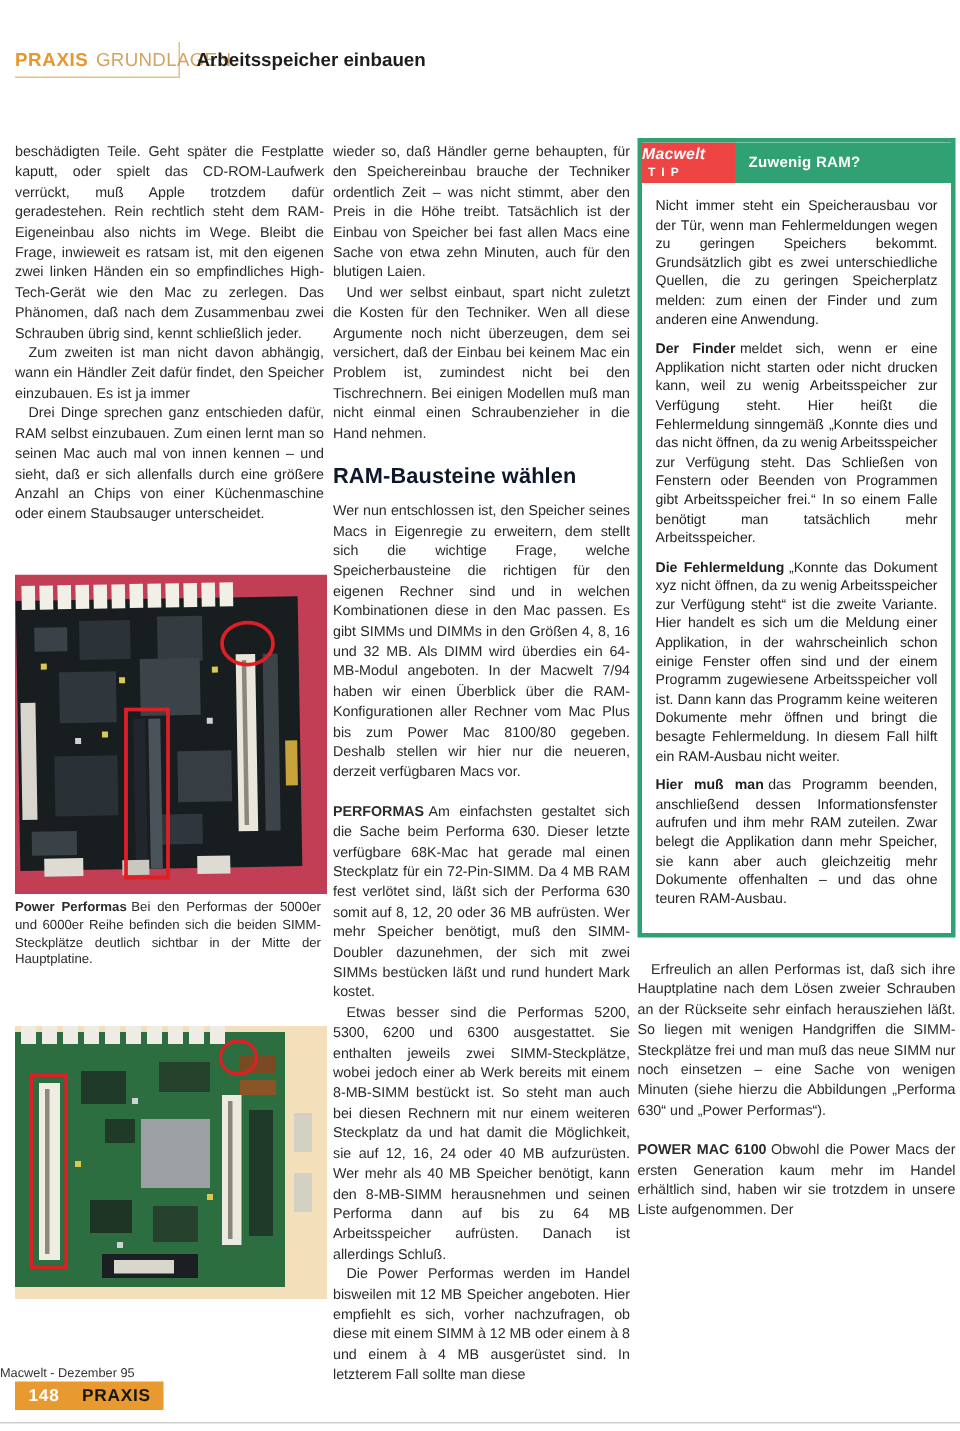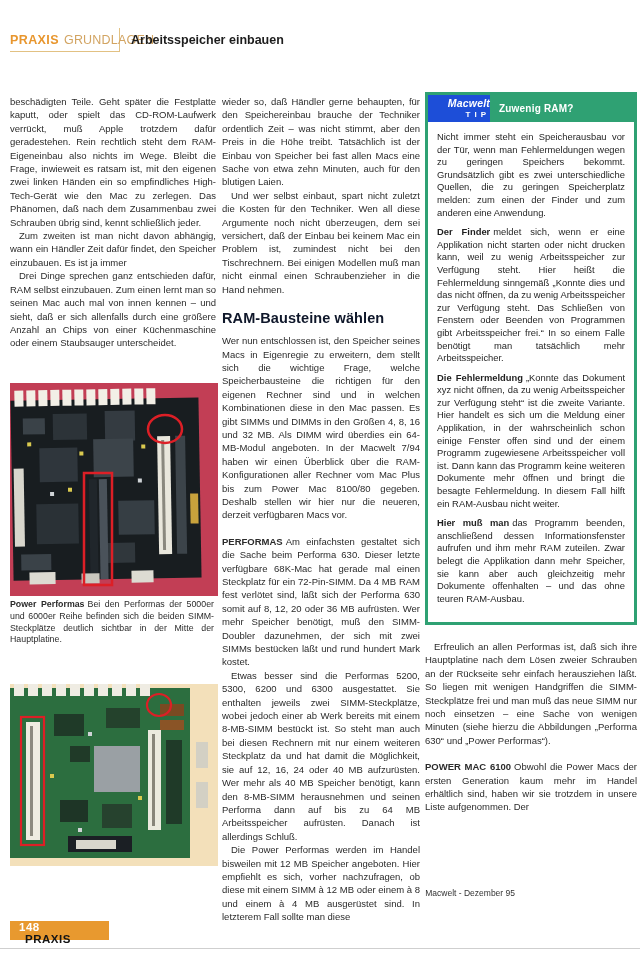--- a/index.html
+++ b/index.html
@@ -33,34 +33,34 @@
   .photo2{top:684px;}
   .caption{position:absolute;left:10px;width:204px;font-size:8.8px;line-height:11.8px;text-align:justify;color:#2b2b2b;}
   .caption1{top:599px;}
   .caption2{top:869px;}
   
   .tipbox{
     position:absolute;left:425px;top:92px;width:212px;height:533px;
     border:3px solid #2FA173;background:#fff;box-sizing:border-box;overflow:hidden;
   }
   .tip-head{display:flex;align-items:stretch;background:#2FA173;height:27px;}
-  .tip-logo{width:62px;background:#1d4ed8;color:#fff;display:flex;flex-direction:column;justify-content:center;align-items:flex-end;line-height:1;}
+  .tip-logo{width:62px;background:#ef4444;color:#fff;display:flex;flex-direction:column;justify-content:center;align-items:flex-start;line-height:1;}
   .tip-logo-brand{font-style:italic;font-weight:bold;font-size:10.5px;letter-spacing:.2px;}
   .tip-logo-label{font-weight:bold;font-size:8px;letter-spacing:4px;margin-top:2px;padding-left:4px;}
   .tip-title{flex:1;color:#fff;font-weight:bold;font-size:10px;display:flex;align-items:center;padding-left:9px;letter-spacing:.2px;}
   .tip-body{padding:9px 9px 0 9px;}
   .tip-body p{margin:0 0 7px 0;font-size:9.4px;line-height:12.6px;text-align:justify;color:#1f1f1f;}
   
   .folio{
     position:absolute;left:10px;top:921px;width:99px;height:19px;background:#E8992F;
-    display:flex;align-items:flex-start;flex-direction:column;
+    display:flex;align-items:center;
   }
   .folio-num{color:#ffffff;font-weight:bold;font-size:11.5px;margin-left:9px;letter-spacing:.5px;}
   .folio-sec{color:#151515;font-weight:bold;font-size:11.5px;margin-left:15px;letter-spacing:.5px;}
-  .issue{position:absolute;top:888px;left:0;width:515px;text-align:right;font-size:8.5px;color:#333;}
+  .issue{position:absolute;top:910px;left:0;width:515px;text-align:left;font-size:8.5px;color:#333;}
   .bottom-rule{position:absolute;top:948px;left:0;width:640px;height:0;border-top:1.5px solid #cfcfcf;}
 </style>
 </head>
 <body>
 
 <div class="page">
 
   <div class="kicker-wrap">
     <span class="kicker-primary">PRAXIS</span>
     <span class="kicker-secondary">GRUNDLAGEN</span>

